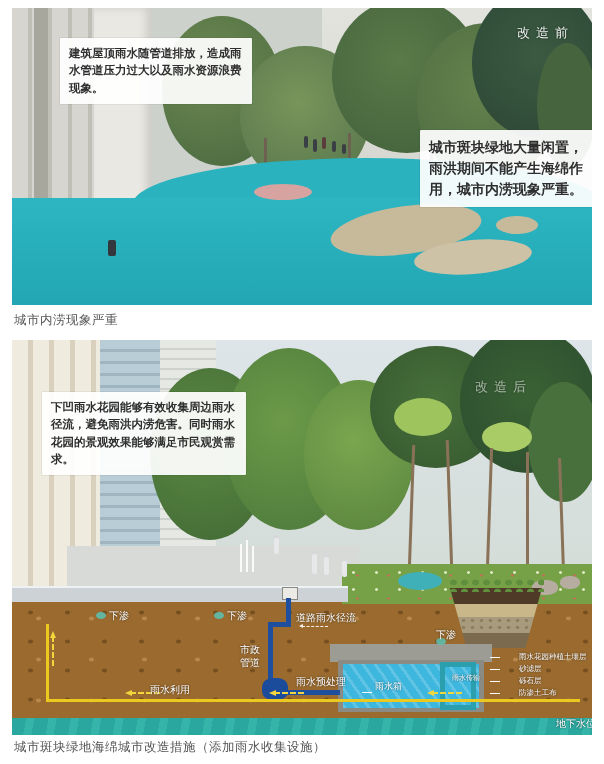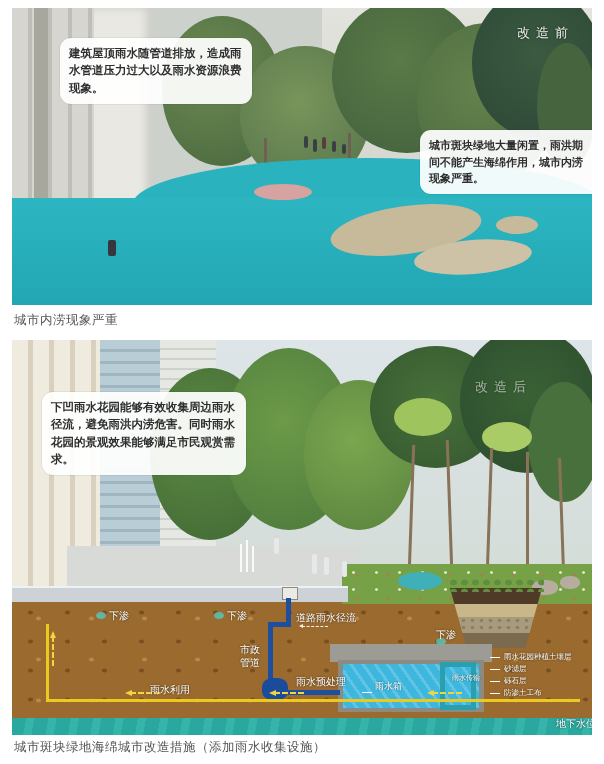--- a/index.html
+++ b/index.html
@@ -11,26 +11,26 @@
   .abs{position:absolute;}
   .blob{position:absolute;border-radius:50%;}
   .trunk{position:absolute;background:#6e6152;width:3px;}
 
   
   .caption{position:absolute;left:14px;color:#555;font-size:12.5px;letter-spacing:.5px;}
   .caption-before{top:312px;}
   .caption-after{top:739px;}
 
   
-  .callout{position:absolute;background:rgba(255,255,255,.93);border-radius:11px;
+  .callout{position:absolute;background:rgba(255,255,255,.93);border-radius:1px;
            padding:7px 9px;font-size:11.5px;font-weight:700;color:#2e2e2e;
            line-height:1.5;z-index:20;box-shadow:0 0 0 1px rgba(0,0,0,.05);}
   .co-roof{left:48px;top:30px;width:174px;}
   .co-flood{left:104px;top:158px;width:172px;}
-  .co-idle{left:408px;top:122px;width:164px;font-size:11px;}
+  .co-idle{left:408px;top:122px;width:164px;font-size:14px;}
   .co-garden{left:30px;top:52px;width:186px;}
 
   .watermark{position:absolute;color:#fff;font-size:13px;letter-spacing:6px;
              text-shadow:0 0 3px rgba(0,0,0,.65);z-index:15;opacity:.9;}
 
   
   .pb-bg{left:0;top:0;width:100%;height:100%;
          background:linear-gradient(180deg,#e3e3de 0%,#d6d7d0 55%,#c9ccc5 100%);}
   .pb-bldg{left:0;top:0;width:82px;height:258px;
            background:repeating-linear-gradient(90deg,#d6d5cf 0 16px,#c0bfb7 16px 20px);}
@@ -95,21 +95,21 @@
   .yarrow{position:absolute;width:30px;height:0;border-top:2px dashed #f2d63d;z-index:6;}
   .yarrow::before{content:"";position:absolute;left:-8px;top:-4px;
                   border:3px solid transparent;border-right:7px solid #f2d63d;}
   .yarrow.vert{transform:rotate(90deg);transform-origin:left top;}
 
   .slab-label{position:absolute;color:#fff;font-size:10px;line-height:1.25;
               text-shadow:0 0 2px rgba(0,0,0,.7);z-index:7;white-space:nowrap;}
   .slab-label.vert{white-space:normal;width:2.2em;}
   .splash{position:absolute;width:10px;height:7px;background:#59c2b4;border-radius:50%;z-index:6;opacity:.85;}
   .layers{position:absolute;left:478px;top:312px;z-index:7;display:flex;flex-direction:column;gap:2px;}
-  .layer-label{display:flex;align-items:center;gap:4px;color:#fff;font-size:7.5px;
+  .layer-label{display:flex;align-items:center;gap:19px;color:#fff;font-size:7.5px;
                text-shadow:0 0 2px rgba(0,0,0,.7);white-space:nowrap;}
   .layer-label .lead{width:10px;height:1px;background:#fff;flex:0 0 auto;}
   .tank-label{position:absolute;left:350px;top:340px;z-index:7;display:flex;align-items:flex-end;gap:3px;
               color:#fff;font-size:9px;text-shadow:0 0 2px rgba(0,0,0,.6);}
   .tank-label .lead{width:10px;height:1px;background:#fff;}
   .runoff-arrow{position:absolute;width:26px;height:0;border-top:1px dashed #fff;z-index:6;opacity:.9;}
   .runoff-arrow::before{content:"";position:absolute;left:-5px;top:-3px;
                         border:2px solid transparent;border-right:4px solid #fff;}
 </style>
 </head>

